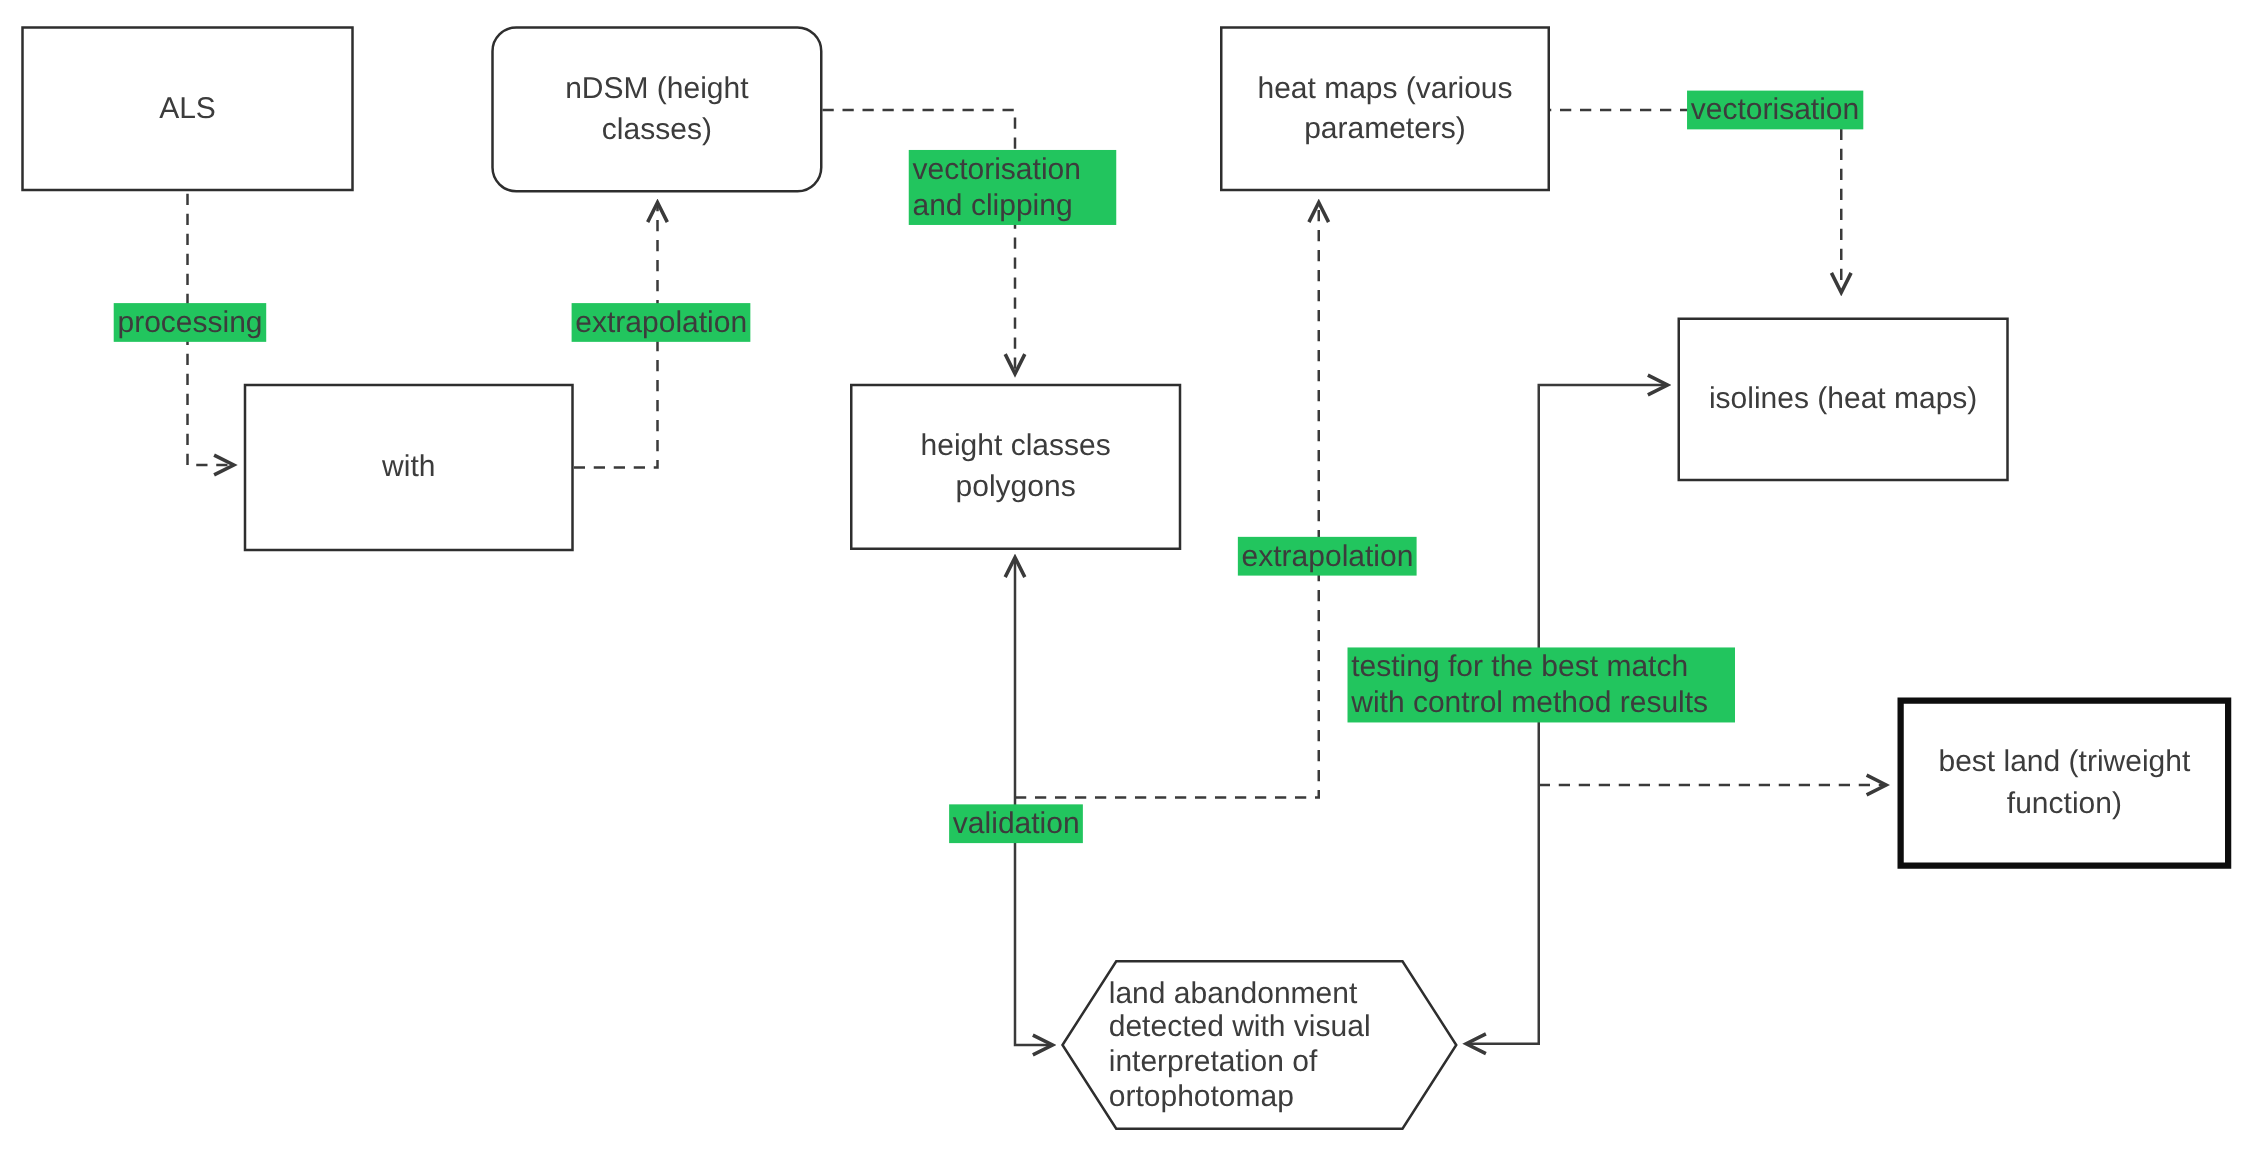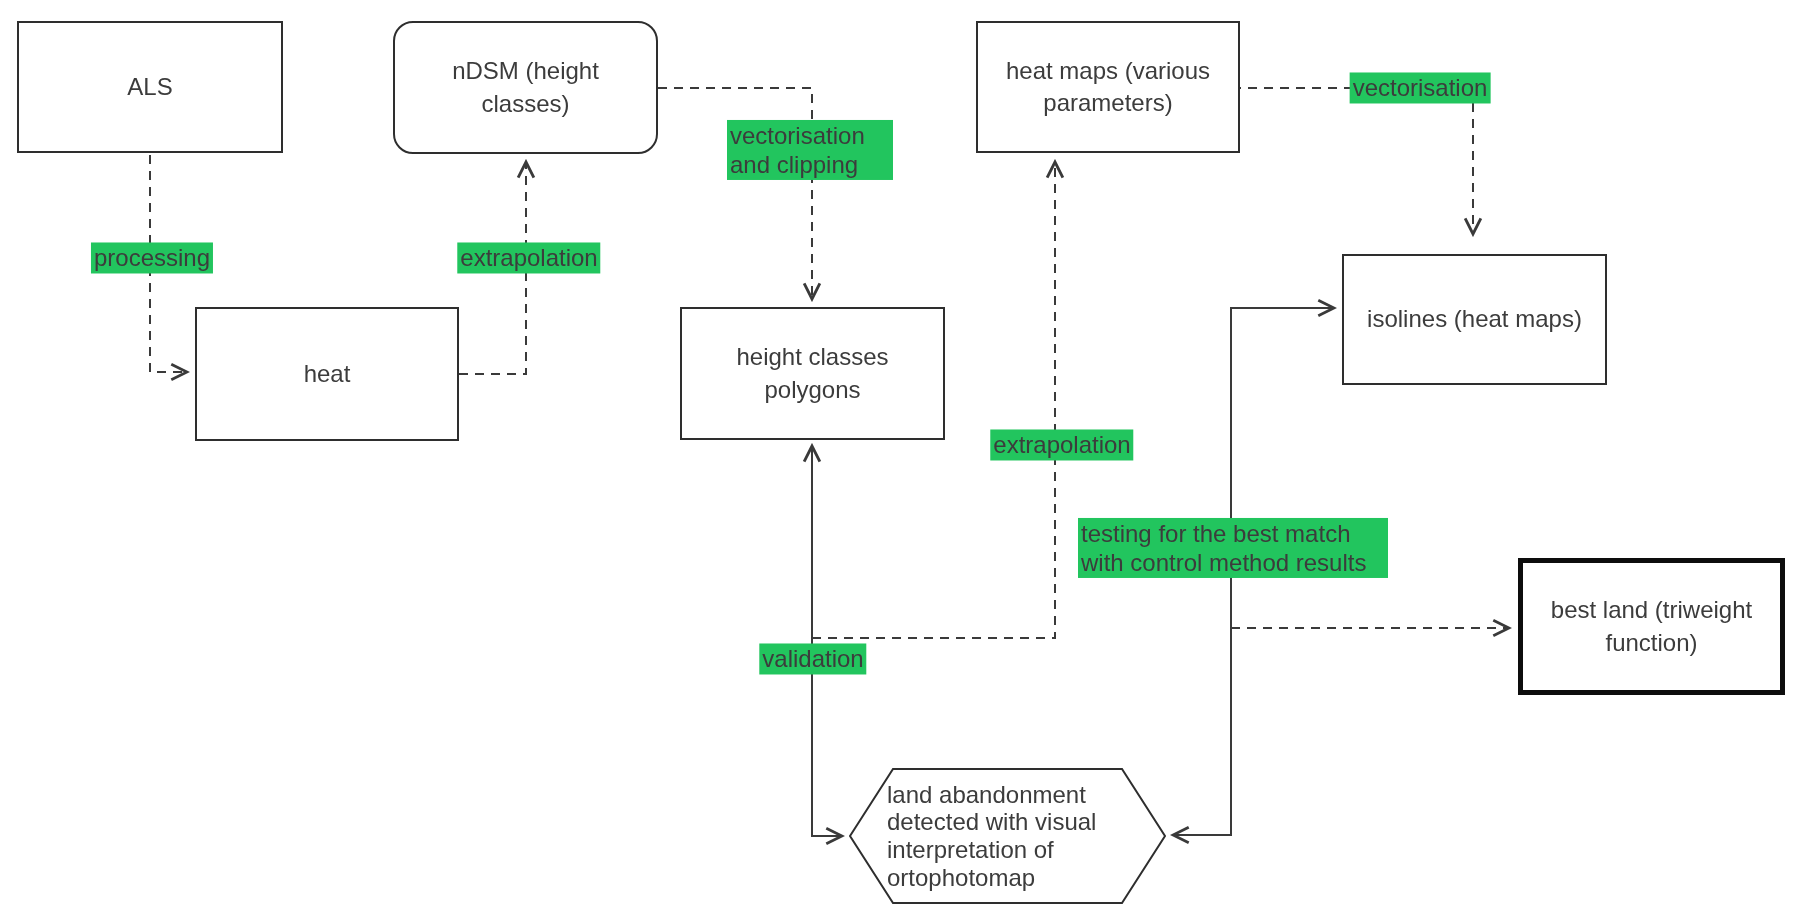--- a/index.html
+++ b/index.html
@@ -49,21 +49,21 @@
   <path d="M1232,88 H1473 V234" fill="none" stroke="#3a3a3a" stroke-width="2" stroke-dasharray="9 7" marker-end="url(#arrow)"></path>
   <path d="M812,638 H1055 V162" fill="none" stroke="#3a3a3a" stroke-width="2" stroke-dasharray="9 7" marker-end="url(#arrow)"></path>
   <path d="M1231,628 H1509" fill="none" stroke="#3a3a3a" stroke-width="2" stroke-dasharray="9 7" marker-end="url(#arrow)"></path>
 
   <path d="M812,446 V836 H842" fill="none" stroke="#3a3a3a" stroke-width="2" marker-start="url(#arrow)" marker-end="url(#arrow)"></path>
   <path d="M1173,835 H1231 V308 H1334" fill="none" stroke="#3a3a3a" stroke-width="2" marker-start="url(#arrow)" marker-end="url(#arrow)"></path>
 </svg>
 
 <div class="node" style="left:17px; top:21px; width:266px; height:132px;">ALS</div>
 
-<div class="node" style="left:195px; top:307px; width:264px; height:134px;">heat</div>
+<div class="node" style="left:195px; top:307px; width:264px; height:134px;">with</div>
 
 <div class="node" style="left:393px; top:21px; width:265px; height:133px;border-radius:20px;">nDSM (height classes)</div>
 
 <div class="node" style="left:680px; top:307px; width:265px; height:133px;">height classes polygons</div>
 
 <div class="node" style="left:976px; top:21px; width:264px; height:132px;">heat maps (various parameters)</div>
 
 <div class="node" style="left:1342px; top:242px; width:265px; height:131px;margin-top:12px;">isolines (heat maps)</div>
 
 <div class="node emphasized" style="left:1518px; top:558px; width:267px; height:137px;">best land (triweight function)</div>

